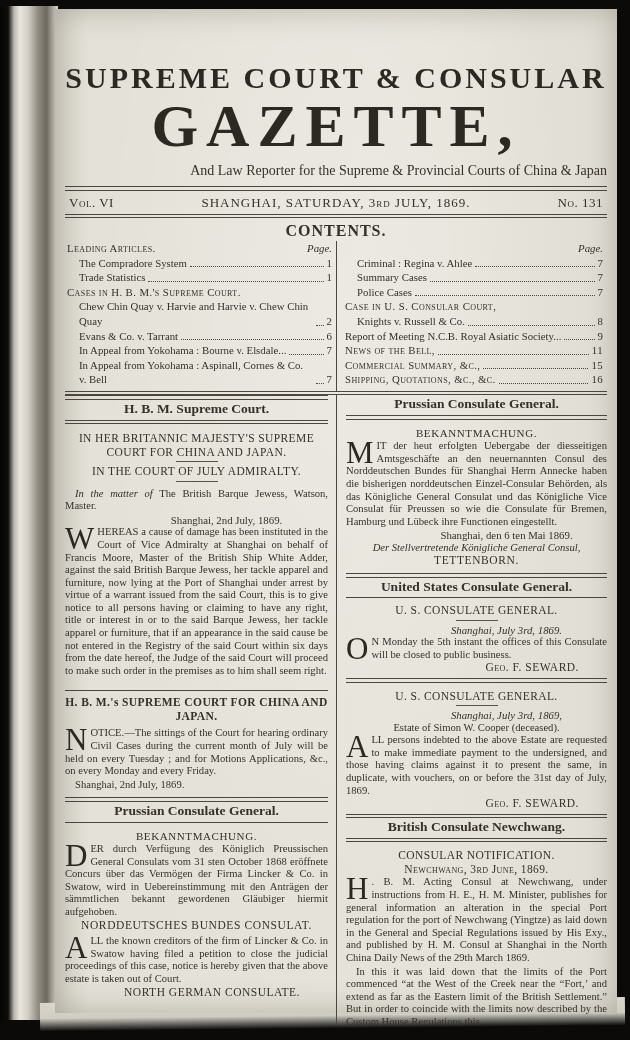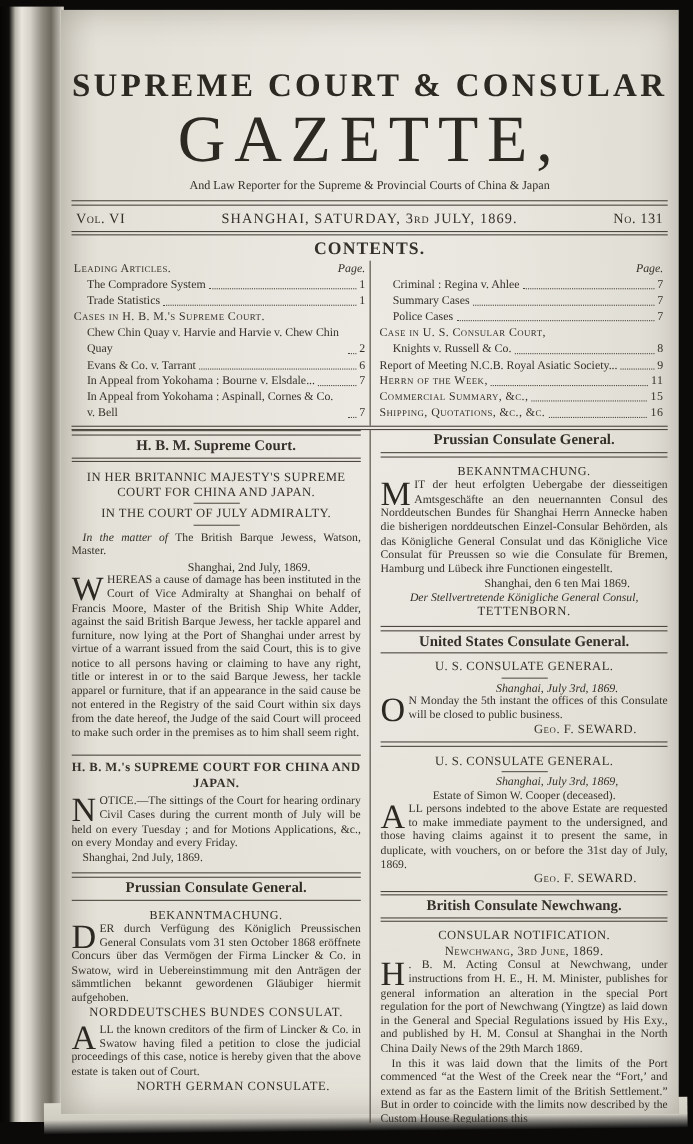--- a/index.html
+++ b/index.html
@@ -32,23 +32,23 @@
     box-shadow:inset 0 0 30px rgba(90,84,70,.35);
     padding:0 10px;box-sizing:border-box;
   }
   .rule{border-top:1px solid #4c473e;height:0;}
   .double-rule{border-top:1px solid #4c473e;border-bottom:1px solid #4c473e;height:2.5px;}
   .short-rule{width:42px;border-top:1px solid #5a554a;margin:2px auto 3px;}
 
   
   .m-title1{margin-top:52px;text-align:center;font-weight:bold;
     font-size:30px;letter-spacing:3px;color:#2c2822;white-space:nowrap;}
-  .m-title2{text-align:center;font-weight:normal;font-size:60px;
+  .m-title2{text-align:center;font-weight:bold;font-size:60px;
     letter-spacing:8px;line-height:58px;margin-top:2px;color:#2c2822;}
-  .m-sub{text-align:center;font-size:11px;margin-top:8px;margin-bottom:7px;color:#35312a;}
+  .m-sub{text-align:right;font-size:14px;margin-top:8px;margin-bottom:7px;color:#35312a;}
   .dateline-row{display:flex;align-items:center;font-size:13px;
     padding:4px 4px 3px;font-variant:small-caps;letter-spacing:.5px;}
   .dateline-row .vol{width:110px;text-align:left;}
   .dateline-row .center{flex:1;text-align:center;letter-spacing:1px;}
   .dateline-row .no{width:110px;text-align:right;}
 
   
   .contents-heading{text-align:center;font-size:16px;letter-spacing:1px;
     font-variant:small-caps;font-weight:bold;margin:4px 0 1px;}
   .toc-wrap{display:flex;font-size:10.8px;line-height:14.6px;}
@@ -168,21 +168,21 @@
         <span class="lbl">Knights v. Russell &amp; Co.</span>
           <span class="dots"></span>
           <span class="pg">8</span>
       </div>
       <div class="toc-row">
         <span class="lbl">Report of Meeting N.C.B. Royal Asiatic Society...</span>
           <span class="dots"></span>
           <span class="pg">9</span>
       </div>
       <div class="toc-row toc-header">
-        <span class="lbl">Herrn of the Week,</span>
+        <span class="lbl">News of the Bell,</span>
           <span class="dots"></span>
           <span class="pg">11</span>
       </div>
       <div class="toc-row toc-header">
         <span class="lbl">Commercial Summary, &amp;c.,</span>
           <span class="dots"></span>
           <span class="pg">15</span>
       </div>
       <div class="toc-row toc-header">
         <span class="lbl">Shipping, Quotations, &amp;c., &amp;c.</span>

